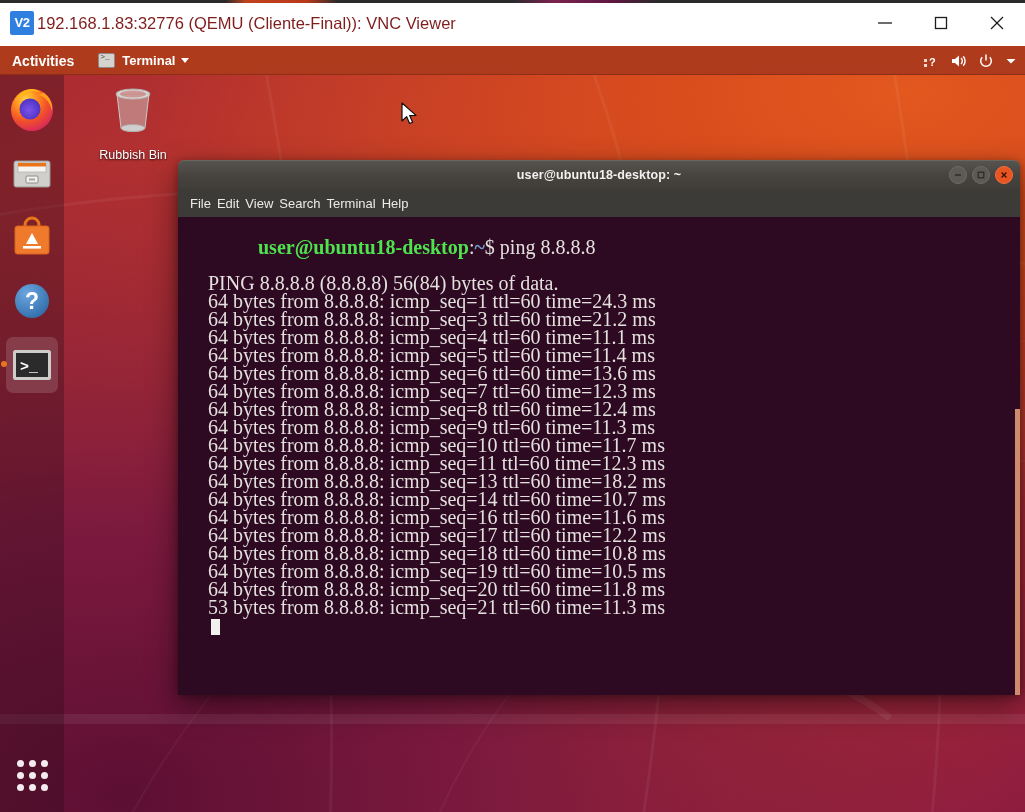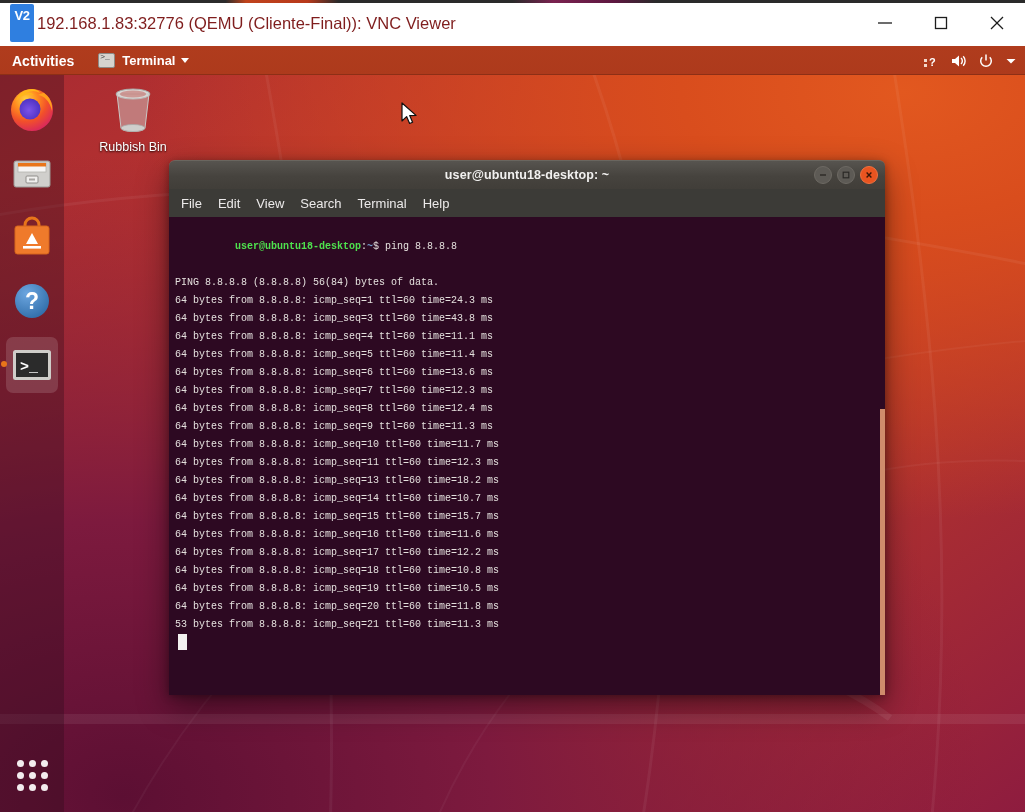--- a/index.html
+++ b/index.html
@@ -32,21 +32,21 @@
   }
   .vnc-strip {
     position: absolute;
     left: 0; top: 0;
     width: 1025px; height: 3px;
     background: linear-gradient(90deg,#2b2b2b 0%, #2b2b2b 22%, #c0431c 24%,
                 #b8391b 30%, #2a2a2a 33%, #2a2a2a 50%, #7a2250 54%,
                 #5d1740 60%, #2a2a2a 64%, #2a2a2a 100%);
   }
   .vnc-icon {
-    width: 24px; height: 38px;
+    width: 24px; height: 24px;
     margin-left: 10px;
     background: #2f7fe0;
     border-radius: 2px;
     color: #ffffff;
     font-size: 13px;
     font-weight: bold;
     line-height: 24px;
     text-align: center;
     letter-spacing: -0.5px;
     flex: 0 0 auto;
@@ -200,32 +200,32 @@
 
   
   .desk-icon {
     position: absolute;
     left: 92px; top: 36px;
     width: 82px;
     display: flex; flex-direction: column; align-items: center;
     z-index: 5;
   }
   .desk-icon-label {
-    margin-top: 4px;
+    margin-top: 12px;
     color: #ffffff;
     font-size: 12.5px;
     text-shadow: 0 1px 2px rgba(0,0,0,0.85);
     white-space: nowrap;
   }
 
   
   .term-win {
     position: absolute;
-    left: 169px; top: 114px;
-    width: 716px; height: 534px;
+    left: 178px; top: 114px;
+    width: 842px; height: 534px;
     z-index: 10;
     box-shadow: 0 12px 32px rgba(0,0,0,0.45), 0 2px 8px rgba(0,0,0,0.35);
     border-radius: 6px 6px 0 0;
   }
   .term-titlebar {
     height: 28px;
     background: linear-gradient(180deg,#57544f 0%, #46433e 55%, #413e39 100%);
     border-radius: 6px 6px 0 0;
     border-top: 1px solid #6a665f;
     display: flex; align-items: center;
@@ -252,42 +252,43 @@
     color: #2b2926;
     background: #5d5a55;
     border: 1px solid #6d6963;
   }
   .wb.close { background: #e95420; border-color: #f0713f; color: #3a1606; }
   .term-menubar {
     height: 28px;
     background: #3c3b37;
     display: flex; align-items: center;
     padding-left: 10px;
-    gap: 12px;
+    gap: 2px;
   }
   .term-menu-item {
     color: #eceaea;
     font-size: 13px;
     padding: 2px 2px;
   }
   .term-body {
     position: relative;
     height: 478px;
     background: #2d0922;
     overflow: hidden;
     padding: 3px 0 0 3px;
     box-sizing: border-box;
   }
   .term-line {
-    font-family: Liberation Mono, monospace;
-    font-size: 10px;
+    font-family: Liberation Serif, serif;
+    font-size: 20px;
     line-height: 18px;
     color: #e4e0dd;
     white-space: pre;
     padding-left: 3px;
+    margin-left: 24px;
   }
   .p-user { color: #4ee24e; font-weight: bold; }
   .p-colon { color: #e4e0dd; }
   .p-path { color: #729fcf; font-weight: bold; }
   .p-dollar { color: #e4e0dd; }
   .cursor {
     display: inline-block;
     width: 9px; height: 16px;
     background: #f2f0ef;
     vertical-align: -3px;
@@ -511,32 +512,31 @@
         <span class="term-menu-item">Help</span>
       </div>
 
       <div class="term-body">
         <div class="term-line">
           <span class="p-user">user@ubuntu18-desktop</span><span class="p-colon">:</span><span class="p-path">~</span><span class="p-dollar">$</span><span> ping 8.8.8.8</span>
         </div>
         <div id="term-output">
             <div class="term-line">PING 8.8.8.8 (8.8.8.8) 56(84) bytes of data.</div>
             <div class="term-line">64 bytes from 8.8.8.8: icmp_seq=1 ttl=60 time=24.3 ms</div>
-            <div class="term-line">64 bytes from 8.8.8.8: icmp_seq=3 ttl=60 time=43.8 ms</div>
+            <div class="term-line">64 bytes from 8.8.8.8: icmp_seq=3 ttl=60 time=21.2 ms</div>
             <div class="term-line">64 bytes from 8.8.8.8: icmp_seq=4 ttl=60 time=11.1 ms</div>
             <div class="term-line">64 bytes from 8.8.8.8: icmp_seq=5 ttl=60 time=11.4 ms</div>
             <div class="term-line">64 bytes from 8.8.8.8: icmp_seq=6 ttl=60 time=13.6 ms</div>
             <div class="term-line">64 bytes from 8.8.8.8: icmp_seq=7 ttl=60 time=12.3 ms</div>
             <div class="term-line">64 bytes from 8.8.8.8: icmp_seq=8 ttl=60 time=12.4 ms</div>
             <div class="term-line">64 bytes from 8.8.8.8: icmp_seq=9 ttl=60 time=11.3 ms</div>
             <div class="term-line">64 bytes from 8.8.8.8: icmp_seq=10 ttl=60 time=11.7 ms</div>
             <div class="term-line">64 bytes from 8.8.8.8: icmp_seq=11 ttl=60 time=12.3 ms</div>
             <div class="term-line">64 bytes from 8.8.8.8: icmp_seq=13 ttl=60 time=18.2 ms</div>
             <div class="term-line">64 bytes from 8.8.8.8: icmp_seq=14 ttl=60 time=10.7 ms</div>
-            <div class="term-line">64 bytes from 8.8.8.8: icmp_seq=15 ttl=60 time=15.7 ms</div>
             <div class="term-line">64 bytes from 8.8.8.8: icmp_seq=16 ttl=60 time=11.6 ms</div>
             <div class="term-line">64 bytes from 8.8.8.8: icmp_seq=17 ttl=60 time=12.2 ms</div>
             <div class="term-line">64 bytes from 8.8.8.8: icmp_seq=18 ttl=60 time=10.8 ms</div>
             <div class="term-line">64 bytes from 8.8.8.8: icmp_seq=19 ttl=60 time=10.5 ms</div>
             <div class="term-line">64 bytes from 8.8.8.8: icmp_seq=20 ttl=60 time=11.8 ms</div>
             <div class="term-line">53 bytes from 8.8.8.8: icmp_seq=21 ttl=60 time=11.3 ms</div>
           </div>
         <div class="term-line"><span class="cursor"></span></div>
         <div class="term-scrollbar"></div>
       </div>

